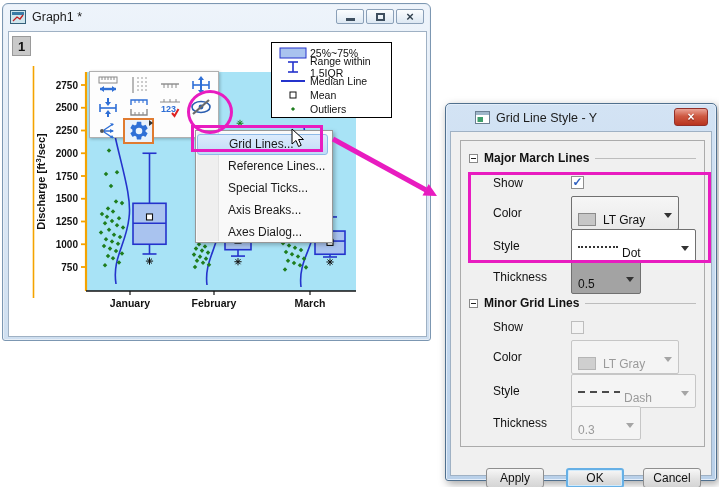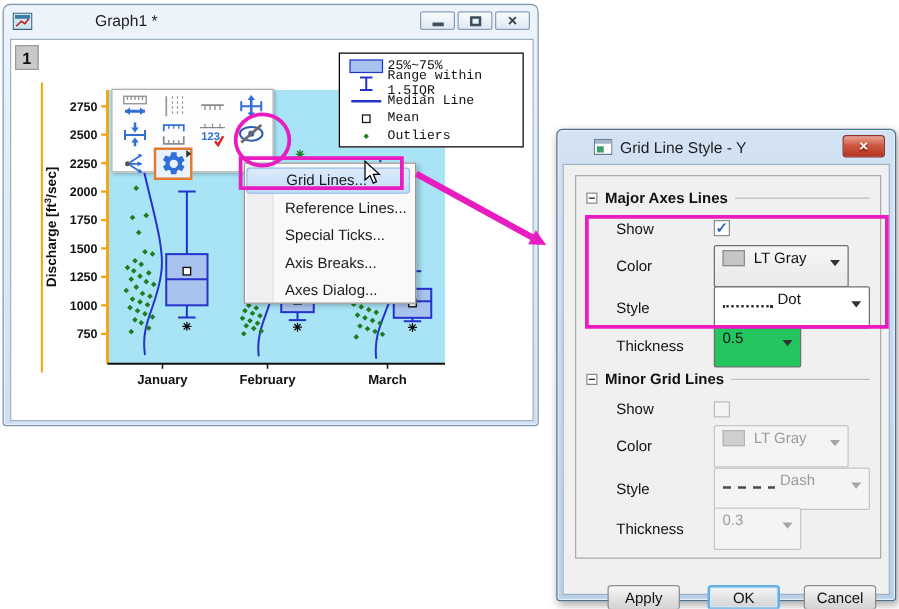--- a/index.html
+++ b/index.html
@@ -2,39 +2,39 @@
 <html><head>
 <meta charset="utf-8">
 <style>
   * { box-sizing: border-box; margin: 0; padding: 0; }
   html,body { width: 719px; height: 487px; background: #fff; font-family: "Liberation Sans", sans-serif; position: relative; overflow: hidden; }
 
   
   .gwin { position: absolute; left: 2px; top: 3px; width: 429px; height: 338px;
           border: 1px solid #7c97b2; border-radius: 6px 6px 3px 3px;
           background: linear-gradient(#eef4fb, #cfdff0); box-shadow: 0 0 0 1px #e7eef6 inset; }
-  .gwin-title { position: absolute; left: 0; top: 0; right: 0; height: 25px; display: flex; align-items: center; padding-left: 7px; gap: 44px; }
+  .gwin-title { position: absolute; left: 0; top: 0; right: 0; height: 25px; display: flex; align-items: center; padding-left: 7px; }
   .gwin-title .ttl { font-size: 12.5px; color: #1c1c1c; margin-left: 6px; }
   .winbtns { position: absolute; right: 6px; top: 5px; display: flex; gap: 2px; }
   .winbtn { width: 28px; height: 15px; border: 1px solid #8aa0b8; border-radius: 2px;
             background: linear-gradient(#fbfdfe, #dde8f3); display: flex; align-items: center; justify-content: center;
             font-size: 10px; color: #33424f; line-height: 1; }
   .winbtn .minbar { width: 9px; height: 3px; background: #3d4e5e; margin-top: 6px; }
   .winbtn .maxbox { width: 9px; height: 8px; border: 2px solid #3d4e5e; }
   .gclient { position: absolute; left: 5px; top: 27px; width: 419px; height: 306px; background: #fff; border: 1px solid #9fb1c4; }
   .layer-badge { position: absolute; left: 3px; top: 4px; width: 19px; height: 20px; background: #c9c9c9; border: 1px solid #9a9a9a;
                  font-size: 13px; font-weight: bold; color: #111; display: flex; align-items: center; justify-content: center; }
   #plot { position: absolute; left: 0; top: 0; }
   .ticklab { font-size: 10px; font-weight: 600; fill: #111; }
   .xlab { font-size: 10.5px; font-weight: 600; fill: #111; }
   .ytitle { font-size: 11px; font-weight: 600; fill: #111; }
 
   
-  .legend { position: absolute; left: 262px; top: 10px; width: 148px; height: 76px; background: #fff; border: 1px solid #000;
-            padding: 3px 4px; font-size: 10.5px; color: #111; font-family: Liberation Mono, monospace; }
+  .legend { position: absolute; left: 262px; top: 10px; width: 121px; height: 76px; background: #fff; border: 1px solid #000;
+            padding: 3px 4px; font-size: 10.5px; color: #111; }
   .lgrow { display: flex; align-items: center; height: 14px; }
   .lgsym { width: 34px; display: flex; justify-content: center; align-items: center; flex: 0 0 34px; }
 
   
   .mtb { position: absolute; left: 80px; top: 39px; width: 130px; height: 67px; background: #fdfdfd; border: 1px solid #b0b0b0;
          box-shadow: 1px 1px 3px rgba(0,0,0,.25); padding: 2px; display: grid; grid-template-columns: repeat(4,1fr); grid-template-rows: 1fr 1fr; }
   .mtb .cell { display: flex; align-items: center; justify-content: center; position: relative; }
   .gearcell { border: 2px solid #e07b30; background: #eaf2fc; }
   .flyout { position: absolute; right: -1px; top: 0; width: 0; height: 0; border-left: 4px solid #333; border-top: 3px solid transparent; border-bottom: 3px solid transparent; }
 
@@ -66,25 +66,25 @@
   .sechdr b { font-size: 12px; color: #111; }
   .sechdr .rule { flex: 1; border-top: 1px solid #bdbdbd; }
   .frow { display: flex; align-items: center; margin-left: 24px; font-size: 12px; color: #111; }
   .frow .lab { width: 78px; flex: 0 0 78px; }
   .frow.dis .lab { color: #111; }
   .cb { width: 13px; height: 13px; border: 1px solid #8e8e8e; background: #fff; display: flex; align-items: center; justify-content: center; }
   .cb .mark { display: none; color: #3060c0; font-size: 12px; font-weight: bold; line-height: 1; margin-top: -2px; }
   .cb.checked .mark { display: block; }
   .cb.dis { border-color: #bdbdbd; background: #f3f3f3; }
   .combo { height: 23px; border: 1px solid #707070; border-radius: 2px; background: linear-gradient(#f6f6f6,#e9e9e9);
-           display: flex; align-items: flex-end; padding: 16px 6px; font-size: 12px; color: #111; position: relative; }
+           display: flex; align-items: flex-start; padding: 16px 6px; font-size: 12px; color: #111; position: relative; }
   .combo .caret { position: absolute; right: 6px; width: 0; height: 0; border-left: 4px solid transparent; border-right: 4px solid transparent; border-top: 5px solid #333; }
   .combo.w-color { width: 108px; }
   .combo.w-style { width: 136px; background: #fff; }
-  .combo.w-thick { width: 70px; background: #22c55e; }
+  .combo.w-thick { width: 70px; background: #a3a3a3; }
   .combo.dis { border-color: #c6c6c6; background: #f4f4f4; color: #9a9a9a; }
   .combo.dis .caret { border-top-color: #a5a5a5; }
   .swatch { width: 18px; height: 13px; background: #c6c6c6; border: 1px solid #8b8b8b; margin-right: 7px; }
   .combo.dis .swatch { background: #cfcfcf; border-color: #b5b5b5; }
   .pat { height: 0; margin-right: 4px; }
   .pat-dot { width: 40px; border-top: 2px dotted #333; }
   .pat-dash { width: 42px; border-top: 0; height: 2px; background: repeating-linear-gradient(90deg,#4a4a4a 0 7px, transparent 7px 12px); }
   .btnrow { position: absolute; left: 0; right: 0; bottom: 7px; }
   .pbtn { position: absolute; width: 58px; height: 20px; border: 1px solid #8e8e8e; border-radius: 3px;
           background: linear-gradient(#f7f7f7, #e0e0e0 60%, #d4d4d4); font-size: 12px; color: #111;
@@ -392,21 +392,21 @@
     <span class="ttl">Grid Line Style - Y</span>
     <div class="dlg-close">
         <span>×</span>
       </div>
   </div>
   <div class="dlg-client">
     <div class="panel">
 
       <div class="sechdr">
         <span class="minusbox"></span>
-        <b>Major Axes Lines</b>
+        <b>Major March Lines</b>
           <span class="rule"></span>
       </div>
       <div class="frow" style="height:27px;">
         <span class="lab">Show</span>
         <span class="cb checked">
             <span class="mark">✓</span>
           </span>
       </div>
       <div class="frow" style="height:33px;">
         <span class="lab">Color</span>

